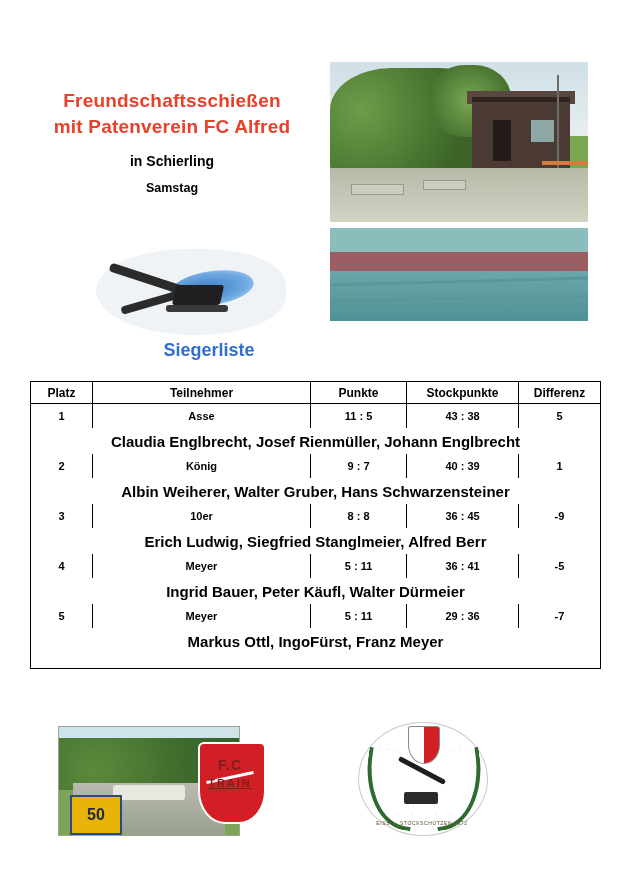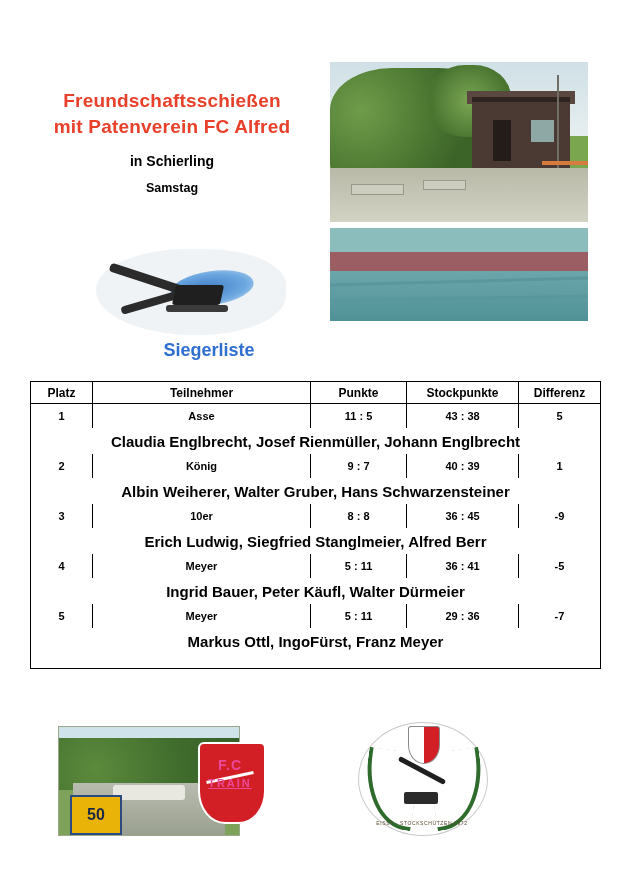--- a/index.html
+++ b/index.html
@@ -313,21 +313,21 @@
     height: 86px;
   }
   .fc-shield {
     position: absolute; left: 0; top: 0; width: 64px; height: 78px;
     background: #d21f26;
     border-radius: 6px 6px 40% 40%;
     border: 2px solid #ffffff;
   }
   .fc-text {
     position: absolute; left: 0; top: 14px; width: 64px;
-    text-align: center; color: #ec4899; font-weight: bold;
+    text-align: center; color: #7f1d1d; font-weight: bold;
     font-size: 14px; line-height: 18px; letter-spacing: 1px;
   }
   .fc-text small { display:block; font-size: 11px; letter-spacing: 2px; text-decoration: underline; }
   .fc-bar {
     position: absolute; left: 8px; top: 34px; width: 48px; height: 3px;
     background: #ffffff; transform: rotate(-12deg);
   }
 
   .club-logo {
     position: absolute;

